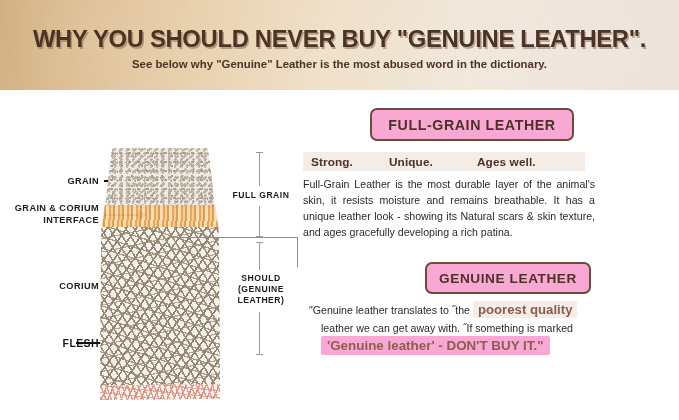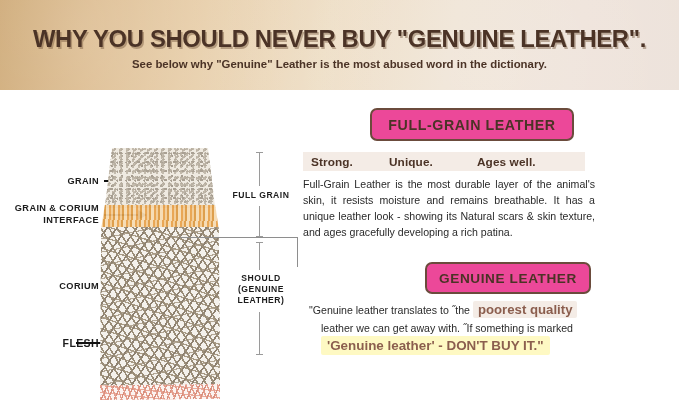--- a/index.html
+++ b/index.html
@@ -140,21 +140,21 @@
   .br-fullgrain{left:228px;top:100px;width:66px;}
   .br-suede{left:228px;top:183px;width:66px;}
 
   
   .right{position:absolute;left:295px;top:90px;width:384px;height:330px;}
 
   .pill{
     position:absolute;
     border:2.2px solid #6b4b3c;
     border-radius:7px;
-    background:#ec4899;
+    background:#f9a8d4;
     color:#4b3326;
     font-weight:bold;
     letter-spacing:.6px;
     text-align:center;
     display:flex;align-items:center;justify-content:center;
   }
   .pill-full{left:75px;top:18px;width:200px;height:29px;font-size:14.2px;}
   .pill-gen{left:98px;top:172px;width:162px;height:28px;font-size:13.6px;margin-left:32px;}
 
   .tagline{
@@ -185,21 +185,21 @@
   .ln-3{padding-left:18px;}
   .hl{
     background:#f4ece6;
     color:#8b5e4e;
     font-weight:bold;
     font-size:13.2px;
     padding:1px 5px;
     border-radius:2px;
   }
   .hl-big{
-    background:#fef9c3;
+    background:#f9a8d4;
     color:#8b5e4e;
     font-weight:bold;
     font-size:13.4px;
     padding:2px 6px;
     border-radius:2px;
   }
 
   .credit{
     position:absolute;right:14px;top:283px;
     font-size:10.4px;font-weight:bold;color:#3b3b3b;

